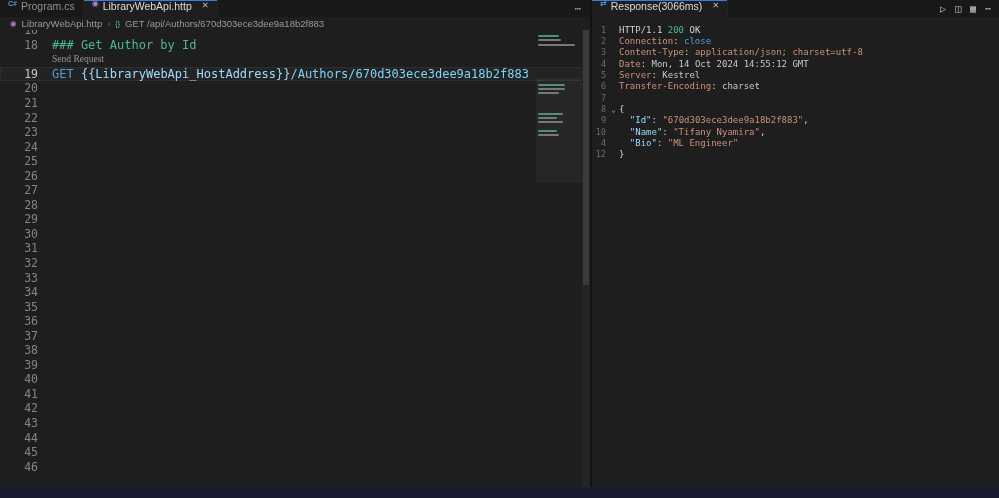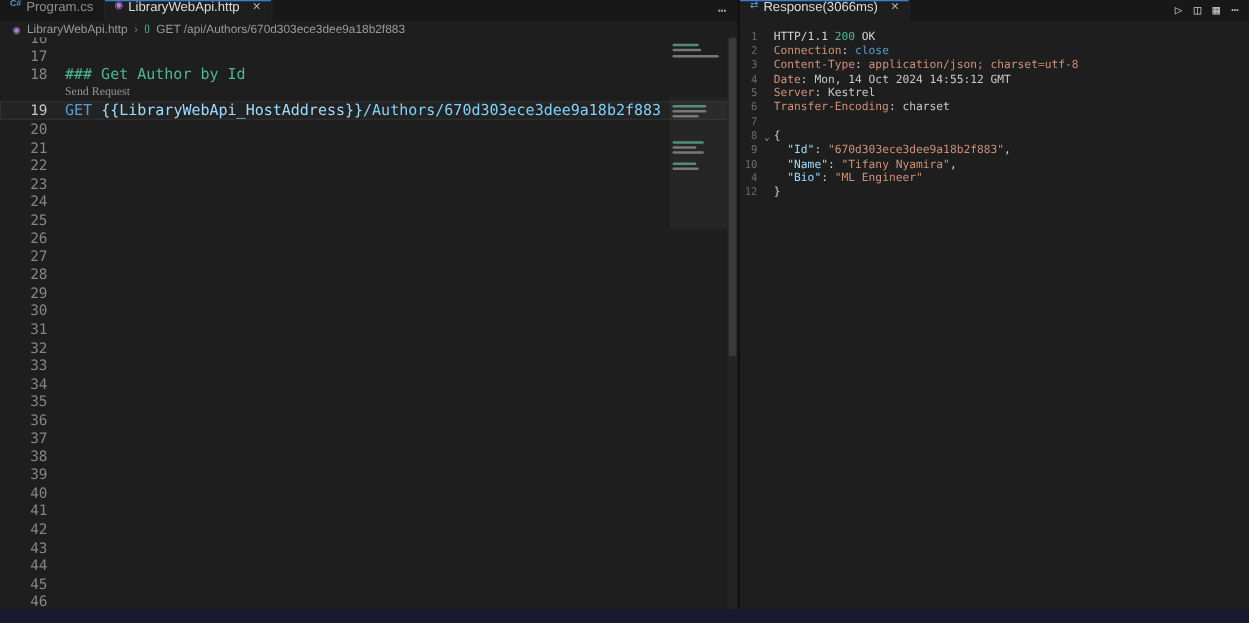--- a/index.html
+++ b/index.html
@@ -123,24 +123,20 @@
   <span class="bitem">GET /api/Authors/670d303ece3dee9a18b2f883</span>
 </div>
 
 <div class="editor-left">
   <div class="lines">
       <div class="row">
         <span class="ln">16</span>
         <span class="code"></span>
       </div>
       <div class="row">
-        <span class="ln">17</span>
-        <span class="code"></span>
-      </div>
-      <div class="row">
         <span class="ln">18</span>
         <span class="code"><span class="tk-section">### Get Author by Id</span></span>
       </div>
       <div class="row">
         <span class="ln"></span>
         <span class="codelens">Send Request</span>
       </div>
       <div class="row current">
         <span class="ln active">19</span>
         <span class="code"><span class="tk-method">GET </span><span class="tk-brace">{{</span><span class="tk-variable">LibraryWebApi_HostAddress</span><span class="tk-brace">}}</span><span class="tk-path">/Authors/670d303ece3dee9a18b2f883</span></span>

